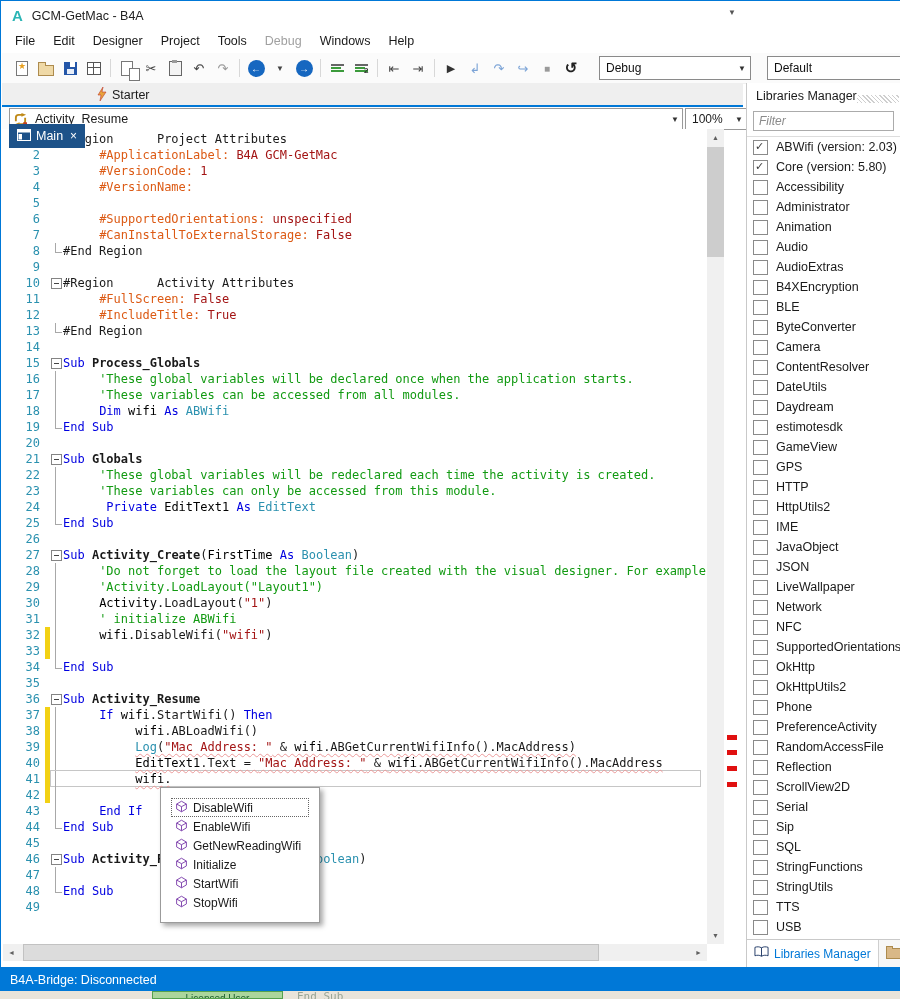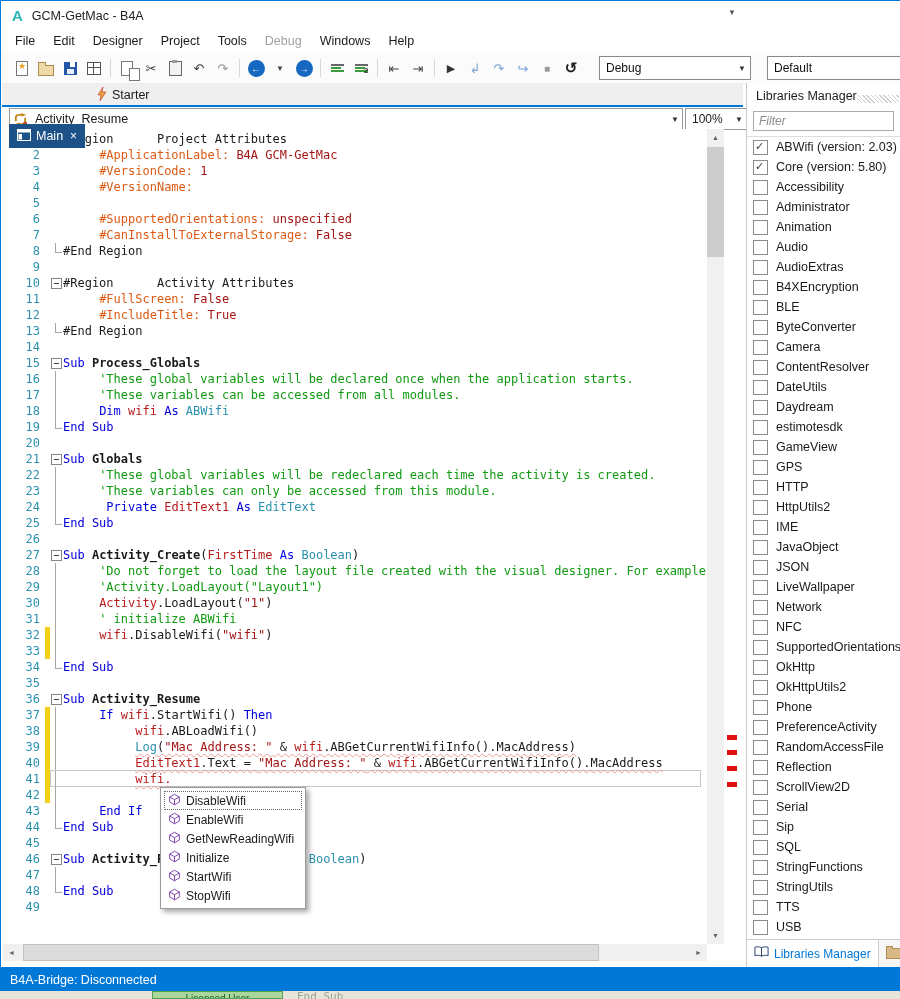--- a/index.html
+++ b/index.html
@@ -65,35 +65,35 @@
   #editor{position:absolute;left:2px;top:128px;width:704px;height:815px;background:#fff;overflow:hidden;tab-size:5;-moz-tab-size:5;padding-top:2px;box-sizing:border-box;}
   .cl{height:16px;display:flex;align-items:stretch;position:relative;font-family:"DejaVu Sans Mono",monospace;font-size:12px;line-height:16px;}
   .ln{width:42px;text-align:right;padding-right:5px;color:#2B91AF;flex:none;box-sizing:border-box;}
   .chg{width:5px;flex:none;} .chg.on{background:#F2D114;}
   .fold{width:13px;flex:none;position:relative;}
   .foldbox{position:absolute;left:1px;top:3px;width:9px;height:9px;border:1px solid #848484;background:#fff;}
   .foldbox:after{content:"";position:absolute;left:2px;top:4px;width:5px;height:1px;background:#444;}
   .foldline{position:absolute;left:5px;top:0;width:1px;height:16px;background:#A8A8A8;}
   .foldend{position:absolute;left:5px;top:0;width:6px;height:9px;border-left:1px solid #A8A8A8;border-bottom:1px solid #A8A8A8;}
   .cw{flex:1;white-space:pre;position:relative;z-index:1;}
-  .tok-p{color:#1A1A1A;} .tok-k{color:#0000E0;} .tok-t{color:#2B91AF;} .tok-v{color:#b91c1c;}
+  .tok-p{color:#1A1A1A;} .tok-k{color:#0000E0;} .tok-t{color:#2B91AF;} .tok-v{color:#000000;}
   .tok-s{color:#A31515;} .tok-c{color:#129A12;} .tok-a{color:#DC5A14;} .tok-m{color:#A31515;}
   .tok-ac{color:#9B4121;} .tok-b{color:#1A1A1A;font-weight:bold;}
   .sq{text-decoration:underline;text-decoration-style:wavy;text-decoration-color:#EC9A9A;text-decoration-thickness:1px;text-underline-offset:2px;}
   .curbox{position:absolute;left:47px;right:6px;top:-1px;bottom:0;border:1px solid #C6C6C6;z-index:0;}
   
   #vscroll{position:absolute;left:706px;top:128px;width:17px;height:815px;background:#F0F0F0;}
   #vscroll .sarr{position:absolute;left:0;width:17px;height:17px;color:#606060;font-size:7px;display:flex;align-items:center;justify-content:center;}
   #vthumb{position:absolute;left:0;top:18px;width:17px;height:110px;background:#CDCDCD;}
   #hscroll{position:absolute;left:2px;top:943px;width:704px;height:17px;background:#F0F0F0;}
   #hscroll .sarr{position:absolute;top:0;width:17px;height:17px;color:#606060;font-size:7px;display:flex;align-items:center;justify-content:center;}
   #hthumb{position:absolute;left:20px;top:0;width:576px;height:17px;background:#DCDCDC;border:1px solid #C2C2C2;box-sizing:border-box;}
   #errmarks span{position:absolute;left:726px;width:10px;height:5px;background:#E01010;}
   
-  #popup{position:absolute;left:159px;top:786px;width:138px;background:#fff;border:1px solid #9B9B9B;box-shadow:3px 3px 5px rgba(0,0,0,0.35);z-index:50;padding:3px;}
+  #popup{position:absolute;left:159px;top:786px;width:138px;background:#fff;border:1px solid #9B9B9B;box-shadow:3px 3px 5px rgba(0,0,0,0.35);z-index:50;padding:10px;}
   .pitem{height:19px;display:flex;align-items:center;gap:5px;padding:0 4px 0 3px;font-size:12px;color:#1a1a1a;border:1px dotted transparent;box-sizing:border-box;}
   .pitem.sel{border-color:#666;}
   .pitem svg{flex:none;}
   
   #rightpanel{position:absolute;left:745px;top:82px;width:155px;height:884px;background:#fff;border-left:1px solid #C9C9C9;box-sizing:border-box;}
   #rp-header{position:absolute;left:0;top:3px;width:100%;height:22px;}
   #rp-title{position:absolute;left:9px;top:3px;font-size:12.5px;color:#1a1a1a;}
   #rp-grip{position:absolute;right:2px;top:9px;width:42px;height:8px;background:repeating-linear-gradient(45deg,#CFCFCF 0 1px,transparent 1px 3px);}
   #rp-filter{position:absolute;left:0;top:25px;width:100%;height:28px;background:#fff;}
   #filter-input{position:absolute;left:6px;top:3px;width:141px;height:20px;border:1px solid #ABABAB;font-family:"Liberation Sans",sans-serif;font-size:12px;padding:0 5px;box-sizing:border-box;}

